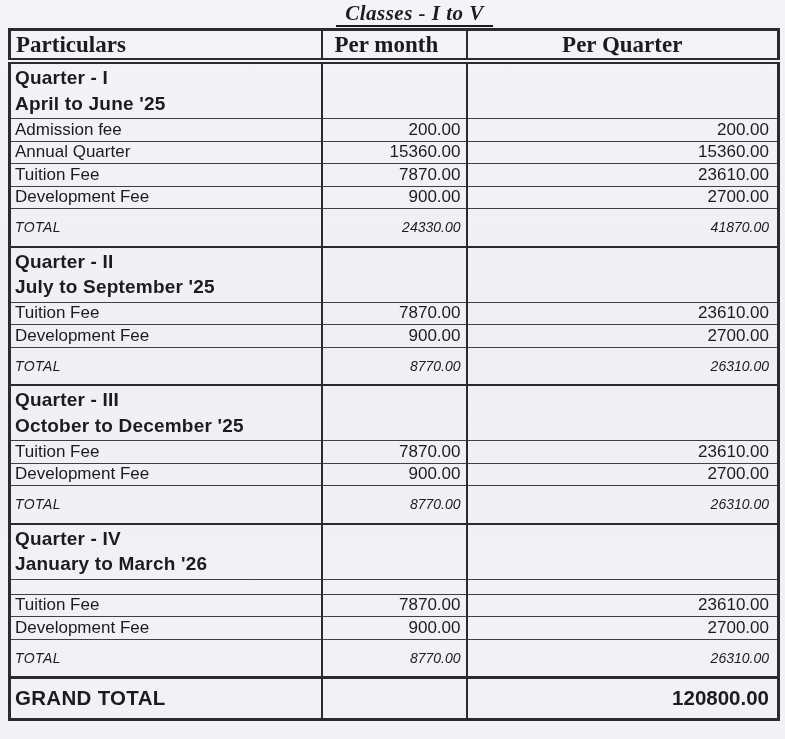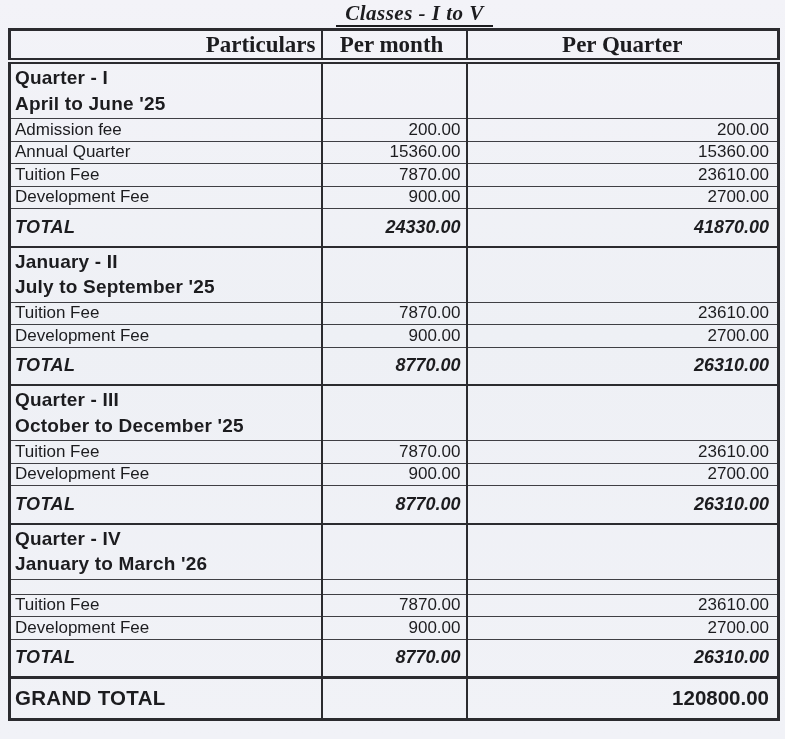--- a/index.html
+++ b/index.html
@@ -59,22 +59,22 @@
 
   thead th {
     height: 31px;
     border-bottom: 6px double var(--line);
     font-family: "Liberation Serif", serif;
     font-weight: bold;
     font-size: 23px;
     vertical-align: middle;
     padding-top: 1px;
   }
-  th.th-particulars { text-align: right; }
-  th.th-month { text-align: center; padding-left: 0; }
+  th.th-particulars { text-align: left; }
+  th.th-month { text-align: left; padding-left: 12px; }
   th.th-quarter { text-align: center; }
 
   tbody td { border-top: 1px solid var(--thinline); }
 
   .quarter-row td {
     border-top: 2px solid var(--line);
     vertical-align: top;
   }
   .q-cell { padding: 1px 5px 2px 4px; }
   .q-line {
@@ -89,23 +89,23 @@
     font-size: 17px;
     line-height: 20px;
     vertical-align: middle;
   }
   td.label { text-align: left; padding-left: 4px; }
   td.num   { text-align: right; padding-right: 5px; }
   td.numq  { text-align: right; padding-right: 8px; }
 
   .total-row td {
     height: 38px;
-    font-weight: bold;
+    font-weight: normal;
     font-style: italic;
-    font-size: 18px;
+    font-size: 14px;
     vertical-align: middle;
   }
   .total-row td.label { padding-left: 4px; letter-spacing: 0.4px; }
   .spacer-row-tall td { height: 15px; }
 
   .grand-row td {
     border-top: 3px solid var(--line);
     height: 42px;
     font-weight: bold;
     font-size: 20.5px;
@@ -166,21 +166,21 @@
         <td class="numq">2700.00</td>
       </tr>
       <tr class="total-row">
         <td class="label">TOTAL</td>
         <td class="num">24330.00</td>
         <td class="numq">41870.00</td>
       </tr>
 
       <tr class="quarter-row">
         <td class="q-cell">
-          <div class="q-line">January - II</div>
+          <div class="q-line">Quarter - II</div>
           <div class="q-line">July to September '25</div>
         </td>
         <td></td>
         <td></td>
       </tr>
       <tr class="fee-row">
         <td class="label">Tuition Fee</td>
         <td class="num">7870.00</td>
         <td class="numq">23610.00</td>
       </tr>

